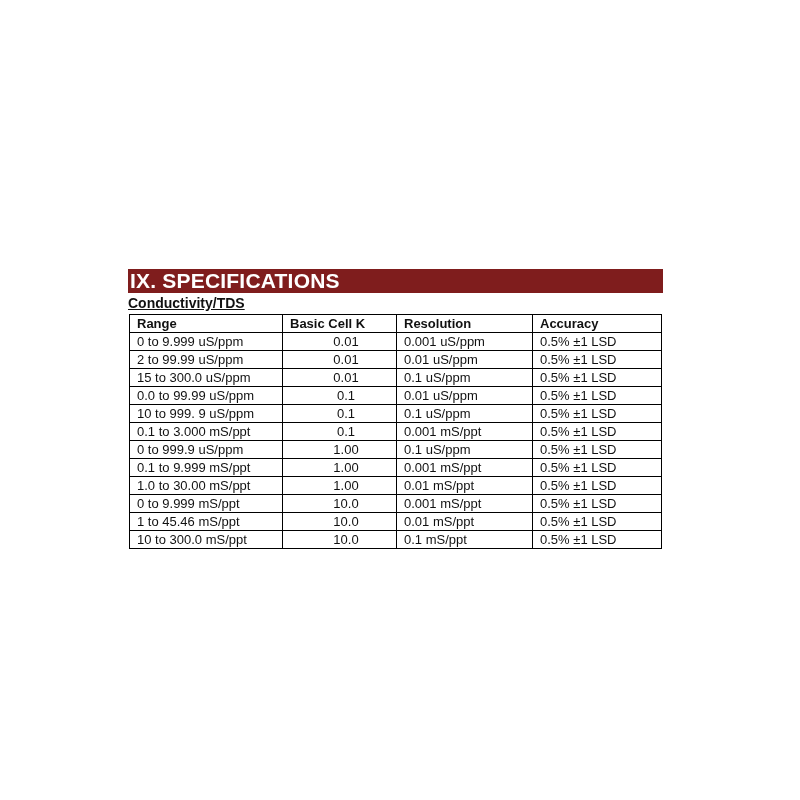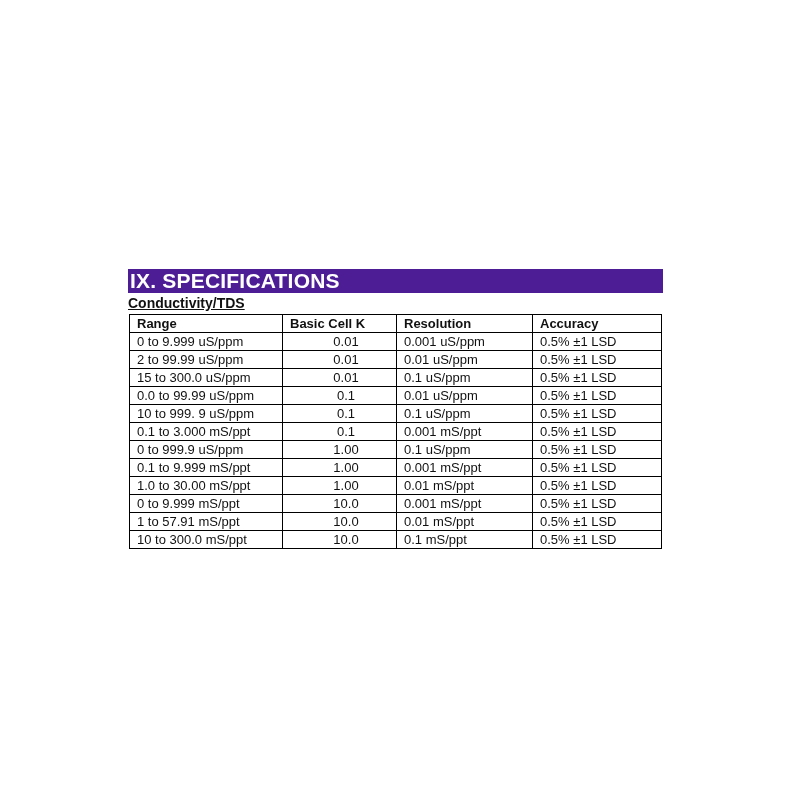--- a/index.html
+++ b/index.html
@@ -15,21 +15,21 @@
     position: relative;
     overflow: hidden;
   }
   .doc-content {
     position: absolute;
     left: 128px;
     top: 269px;
     width: 535px;
   }
   .title-bar {
-    background: #4c1d95;
+    background: #7f1d1d;
     color: #ffffff;
     height: 24px;
     line-height: 24px;
     font-size: 21px;
     font-weight: bold;
     letter-spacing: 0.2px;
     padding-left: 2px;
     white-space: nowrap;
     overflow: hidden;
   }
@@ -144,21 +144,21 @@
           <td>0.01 mS/ppt</td>
           <td>0.5% ±1 LSD</td>
         </tr>
         <tr>
           <td>0 to 9.999 mS/ppt</td>
           <td class="center">10.0</td>
           <td>0.001 mS/ppt</td>
           <td>0.5% ±1 LSD</td>
         </tr>
         <tr>
-          <td>1 to 57.91 mS/ppt</td>
+          <td>1 to 45.46 mS/ppt</td>
           <td class="center">10.0</td>
           <td>0.01 mS/ppt</td>
           <td>0.5% ±1 LSD</td>
         </tr>
         <tr>
           <td>10 to 300.0 mS/ppt</td>
           <td class="center">10.0</td>
           <td>0.1 mS/ppt</td>
           <td>0.5% ±1 LSD</td>
         </tr>

